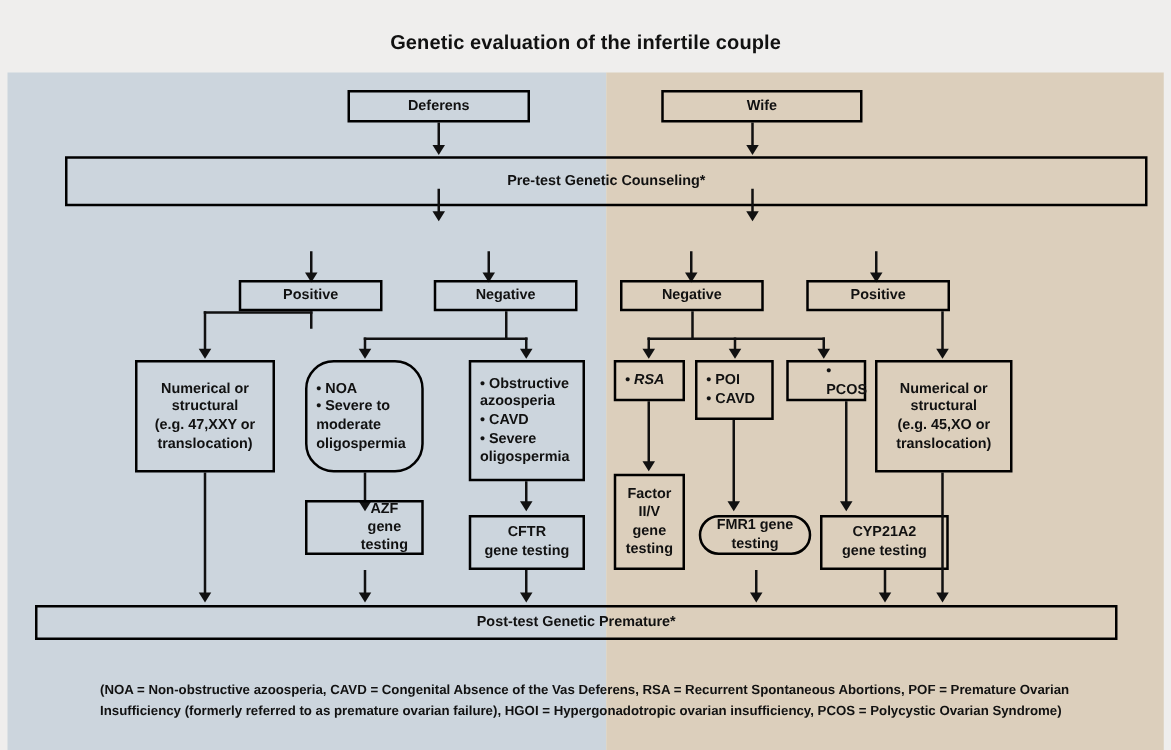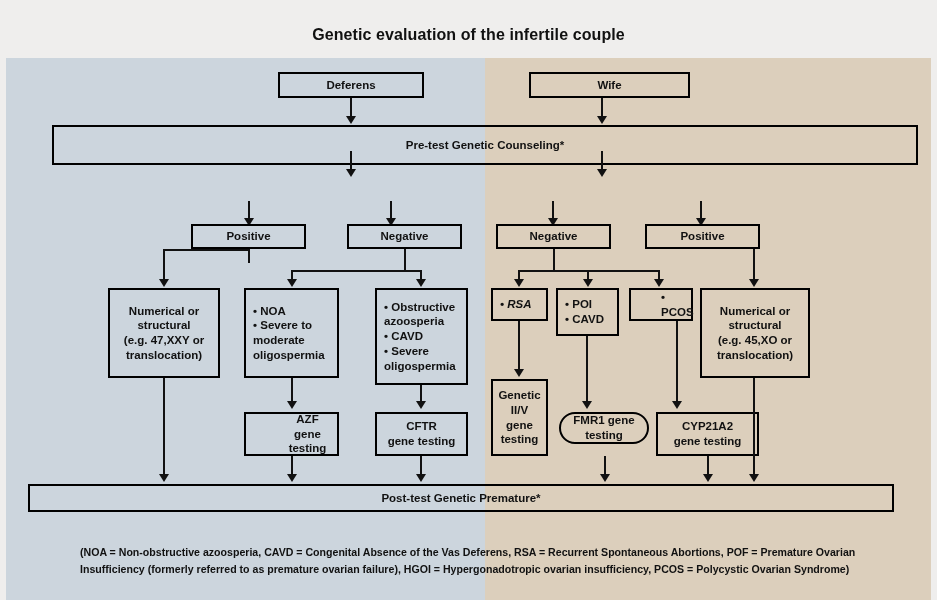--- a/index.html
+++ b/index.html
@@ -141,21 +141,21 @@
 
   <div class="vline" style="left:753px;top:249px;height:32px;"></div>
   <div class="arrow" style="left:749px;top:279px;"></div>
 
   <div class="box" style="left:108px;top:288px;width:112px;height:90px;">
     <span class="lines">Numerical or
 structural
 (e.g. 47,XXY or
 translocation)</span>
   </div>
-  <div class="box bullets" style="left:244px;top:288px;width:95px;height:90px;">
+  <div class="box bullets" style="left:244px;top:288px;width:95px;height:90px;border-radius:23px;">
     <span class="lines">• NOA
 • Severe to
 moderate
 oligospermia</span>
   </div>
   <div class="box bullets" style="left:375px;top:288px;width:93px;height:97px;">
     <span class="lines">• Obstructive
 azoosperia
 • CAVD
 • Severe
@@ -187,30 +187,30 @@
 
   <div class="vline" style="left:518px;top:321px;height:50px;"></div>
   <div class="arrow" style="left:514px;top:369px;"></div>
 
   <div class="vline" style="left:586px;top:336px;height:67px;"></div>
   <div class="arrow" style="left:582px;top:401px;"></div>
 
   <div class="vline" style="left:676px;top:321px;height:82px;"></div>
   <div class="arrow" style="left:672px;top:401px;"></div>
 
-  <div class="box" style="left:244px;top:412px;width:95px;height:44px;padding-left:36px;">
+  <div class="box" style="left:244px;top:400px;width:95px;height:44px;padding-left:36px;">
     <span class="lines">AZF
 gene testing</span>
   </div>
   <div class="box" style="left:375px;top:412px;width:93px;height:44px;">
     <span class="lines">CFTR
 gene testing</span>
   </div>
   <div class="box" style="left:491px;top:379px;width:57px;height:77px;">
-    <span class="lines">Genetic
+    <span class="lines">Factor
 II/V
 gene
 testing</span>
   </div>
   <div class="box" style="left:559px;top:412px;width:90px;height:32px;border-radius:18px;">
     <span class="lines">FMR1 gene
 testing</span>
   </div>
   <div class="box" style="left:656px;top:412px;width:103px;height:44px;">
     <span class="lines">CYP21A2

